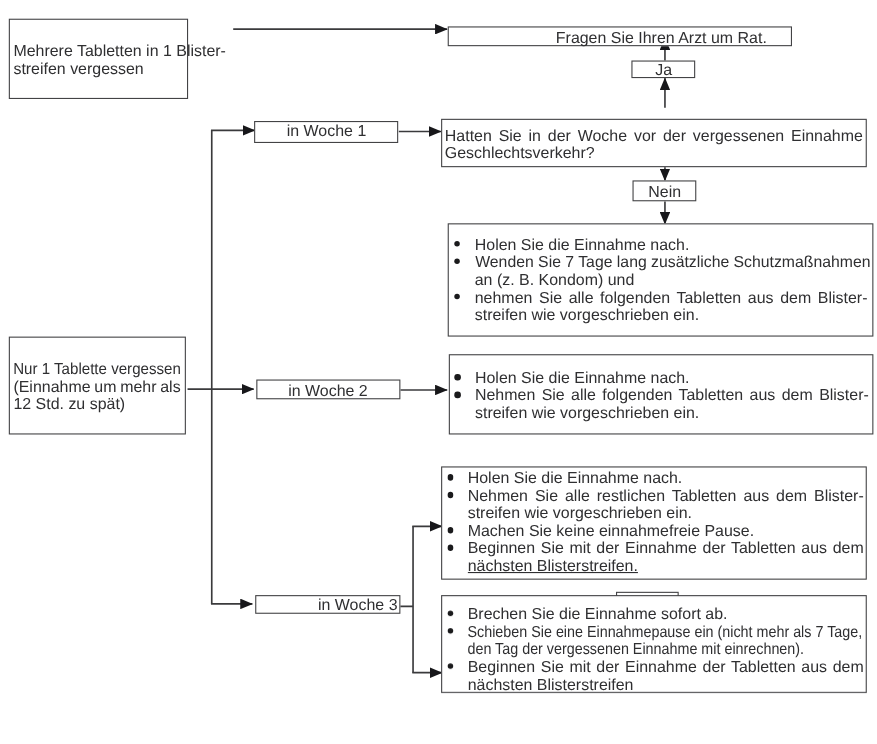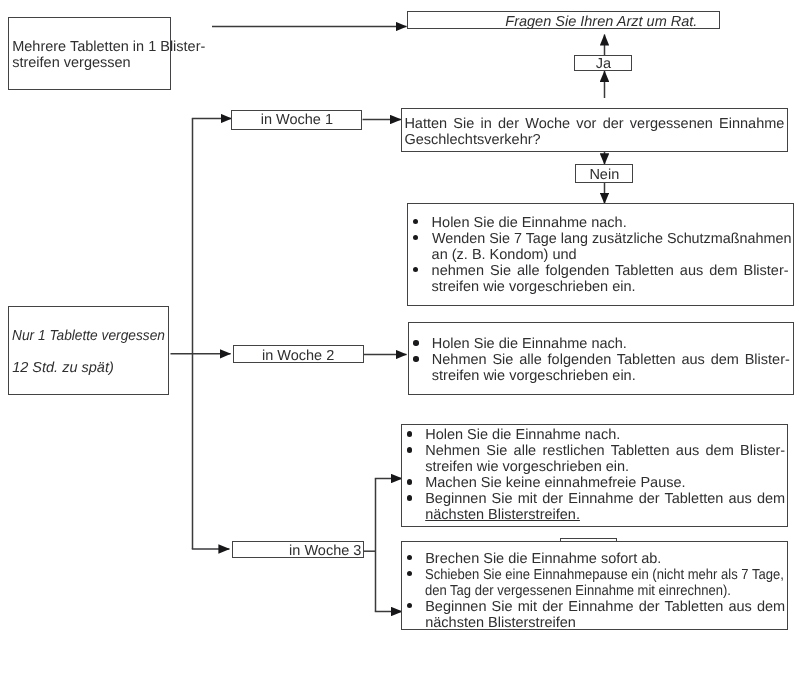--- a/index.html
+++ b/index.html
@@ -44,21 +44,21 @@
       <path d="M374.8,478.5 L401.8,478.5" marker-end="url(#ah)"></path>
       <path d="M374.8,611.5 L401.8,611.5" marker-end="url(#ah)"></path>
     </g>
   </svg>
 
   <div class="box" style="left:8px; top:17.1px; width:163px; height:73.2px;">
     <div class="ln" style="left:3.2px; top:20.5px;">Mehrere Tabletten in 1 Blister-</div>
     <div class="ln" style="left:3.2px; top:36.5px;">streifen vergessen</div>
   </div>
 
-  <div class="box" style="left:407.3px; top:11px; width:313px; height:17.6px;font-style:italic;">
+  <div class="box" style="left:407.3px; top:24px; width:313px; height:17.6px;">
     <div class="ln" style="left:97px; top:2.1px;">Fragen Sie Ihren Arzt um Rat.</div>
   </div>
 
   <div class="box" style="left:574.4px; top:55.1px; width:57.9px; height:15.8px;">
     <div class="ln" style="left:20.4px; top:0.3px;">Ja</div>
   </div>
 
   <div class="box" style="left:400.9px; top:108px; width:387px; height:43.5px;">
     <div class="ln" style="left: 2.5px; top: 7px; word-spacing: 2.19531px;">Hatten Sie in der Woche vor der vergessenen Einnahme</div>
     <div class="ln" style="left:2.5px; top:23px;">Geschlechtsverkehr?</div>
@@ -78,22 +78,23 @@
         <span class="dot" style="left: 4.65px; top: 62.75px;"></span>
         <div class="ln" style="left: 23.3px; top: 58.9px; word-spacing: 1.98214px;">nehmen Sie alle folgenden Tabletten aus dem Blister-</div>
         <div class="ln" style="left: 23.3px; top: 74.9px;">streifen wie vorgeschrieben ein.</div>
       </div>
   </div>
 
   <div class="box" style="left:231.2px; top:109.5px; width:131.3px; height:20.5px;">
     <div class="ln" style="left:28.5px; top:1.5px;">in Woche 1</div>
   </div>
 
-  <div class="box" style="left:8px; top:306.2px; width:160.8px; height:88.5px;font-style:italic;">
+  <div class="box" style="left:8px; top:306.2px; width:160.8px; height:88.5px;">
     <div class="ln" style="left:3.2px; top:21px; transform:scaleX(0.947);">Nur 1 Tablette vergessen</div>
+    <div class="ln" style="left: 3.2px; top: 37px; word-spacing: -0.640625px;">(Einnahme um mehr als</div>
     <div class="ln" style="left:3.2px; top:53px;">12 Std. zu spät)</div>
   </div>
 
   <div class="box" style="left:232.5px; top:344.5px; width:131.3px; height:18.3px;">
     <div class="ln" style="left:28.5px; top:2.3px;">in Woche 2</div>
   </div>
 
   <div class="box" style="left:407.5px; top:321.7px; width:386.1px; height:73px;">
     <div>
         <span class="dot" style="left: 4.65px; top: 17.55px;"></span>

